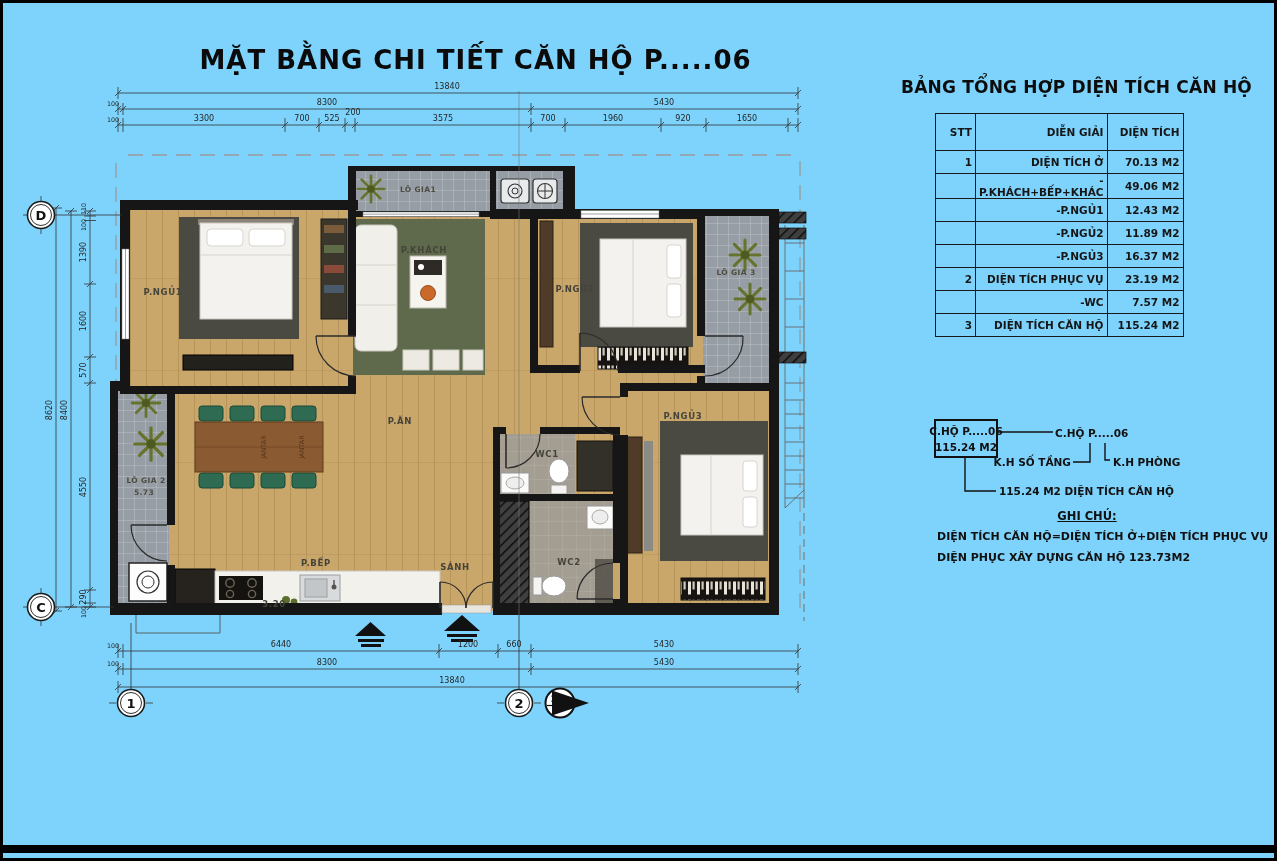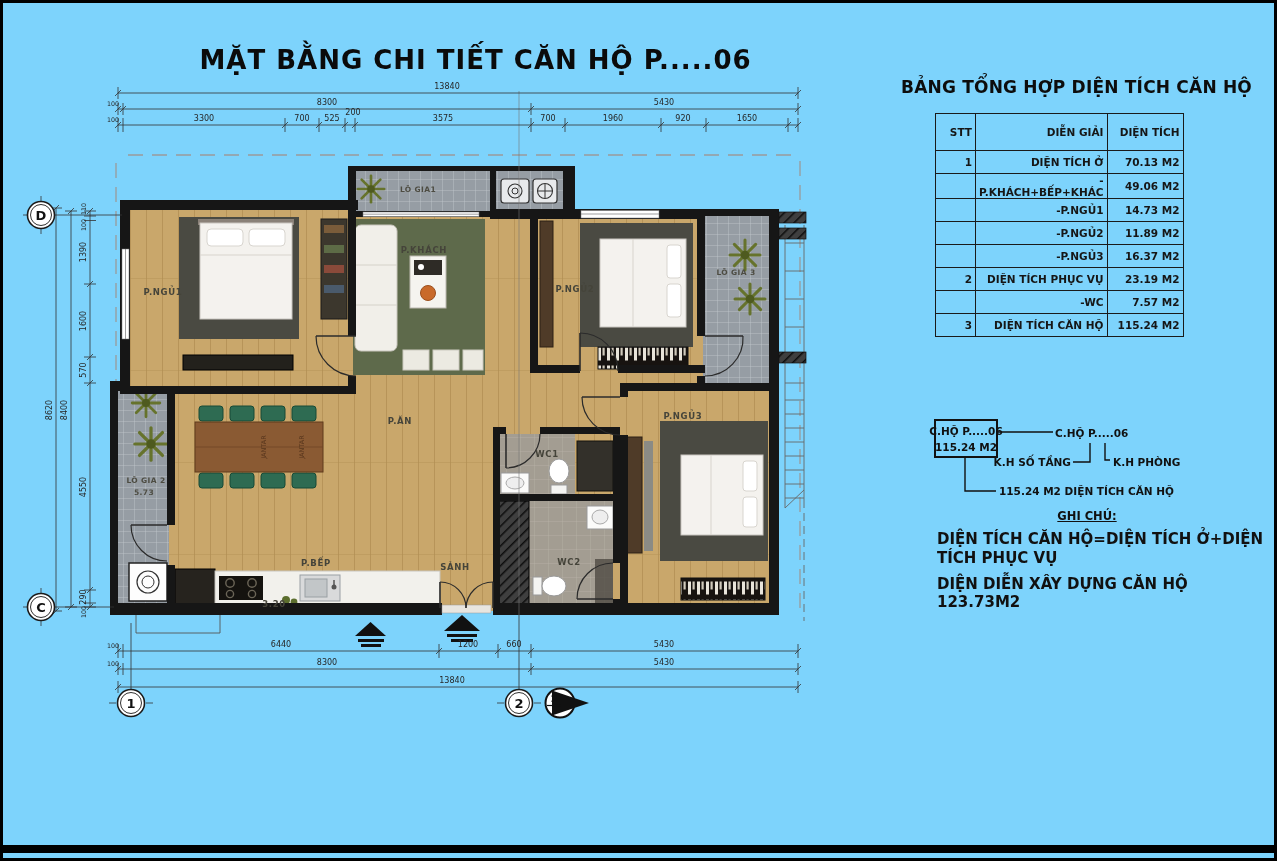--- a/index.html
+++ b/index.html
@@ -9,21 +9,21 @@
   .plan-svg{position:absolute;left:0;top:0;width:1277px;height:861px;}
   .panel{position:absolute;left:898px;top:74px;width:372px;}
   .panel-title{text-align:left;font-size:17px;font-weight:bold;letter-spacing:.2px;color:#0d0d0d;}
   table.area{border-collapse:collapse;margin:16px 0 0 34px;}
   table.area th,table.area td{border:1px solid #1a1a1a;font-size:10.5px;font-weight:bold;color:#161616;text-align:right;padding:0 3px;}
   table.area th{height:36px;}
   table.area td{height:22px;}
   .col-stt{width:40px;}.col-label{width:128px;}.col-val{width:76px;}
   .notes{position:absolute;left:898px;top:506px;width:372px;}
   .notes-title{font-size:11.5px;font-weight:bold;text-decoration:underline;color:#111;text-align:center;}
-  .notes-line{margin-left:36px;font-size:15px;font-weight:bold;color:#111;margin-top:7px;line-height:1.25;}
+  .notes-line{margin-left:36px;font-size:11px;font-weight:bold;color:#111;margin-top:7px;line-height:1.25;}
   svg text{font-family:"DejaVu Sans","Liberation Sans",sans-serif;}
   .dim{font-size:8px;fill:#262626;font-weight:400;}
   .dimxs{font-size:6.3px;fill:#262626;font-weight:400;}
   .rlabel{font-size:8.5px;font-weight:bold;fill:#45443a;letter-spacing:.08em;}
   .slabel{font-size:7.5px;font-weight:bold;fill:#4d4c42;letter-spacing:.05em;}
   .glet{font-size:13px;font-weight:bold;fill:#111;}
   .ktxt{font-size:10.5px;font-weight:bold;fill:#111;}
 </style>
 </head>
 <body>
@@ -466,21 +466,21 @@
             <td>70.13 M2</td>
           </tr>
         <tr>
             <td></td>
             <td>-P.KHÁCH+BẾP+KHÁC</td>
             <td>49.06 M2</td>
           </tr>
         <tr>
             <td></td>
             <td>-P.NGỦ1</td>
-            <td>14.73 M2</td>
+            <td>12.43 M2</td>
           </tr>
         <tr>
             <td></td>
             <td>-P.NGỦ2</td>
             <td>11.89 M2</td>
           </tr>
         <tr>
             <td></td>
             <td>-P.NGỦ3</td>
             <td>16.37 M2</td>
@@ -500,17 +500,17 @@
             <td>DIỆN TÍCH CĂN HỘ</td>
             <td>115.24 M2</td>
           </tr>
       </tbody>
     </table>
   </div>
 
   <div class="notes">
     <div class="notes-title">GHI CHÚ:</div>
     <div class="notes-line">DIỆN TÍCH CĂN HỘ=DIỆN TÍCH Ở+DIỆN TÍCH PHỤC VỤ</div>
-    <div class="notes-line">DIỆN DIỄN XÂY DỰNG CĂN HỘ 123.73M2</div>
+    <div class="notes-line">DIỆN PHỤC XÂY DỰNG CĂN HỘ 123.73M2</div>
   </div>
 
   <div class="bottom-bar"></div>
 </div>
 
 </body></html>

